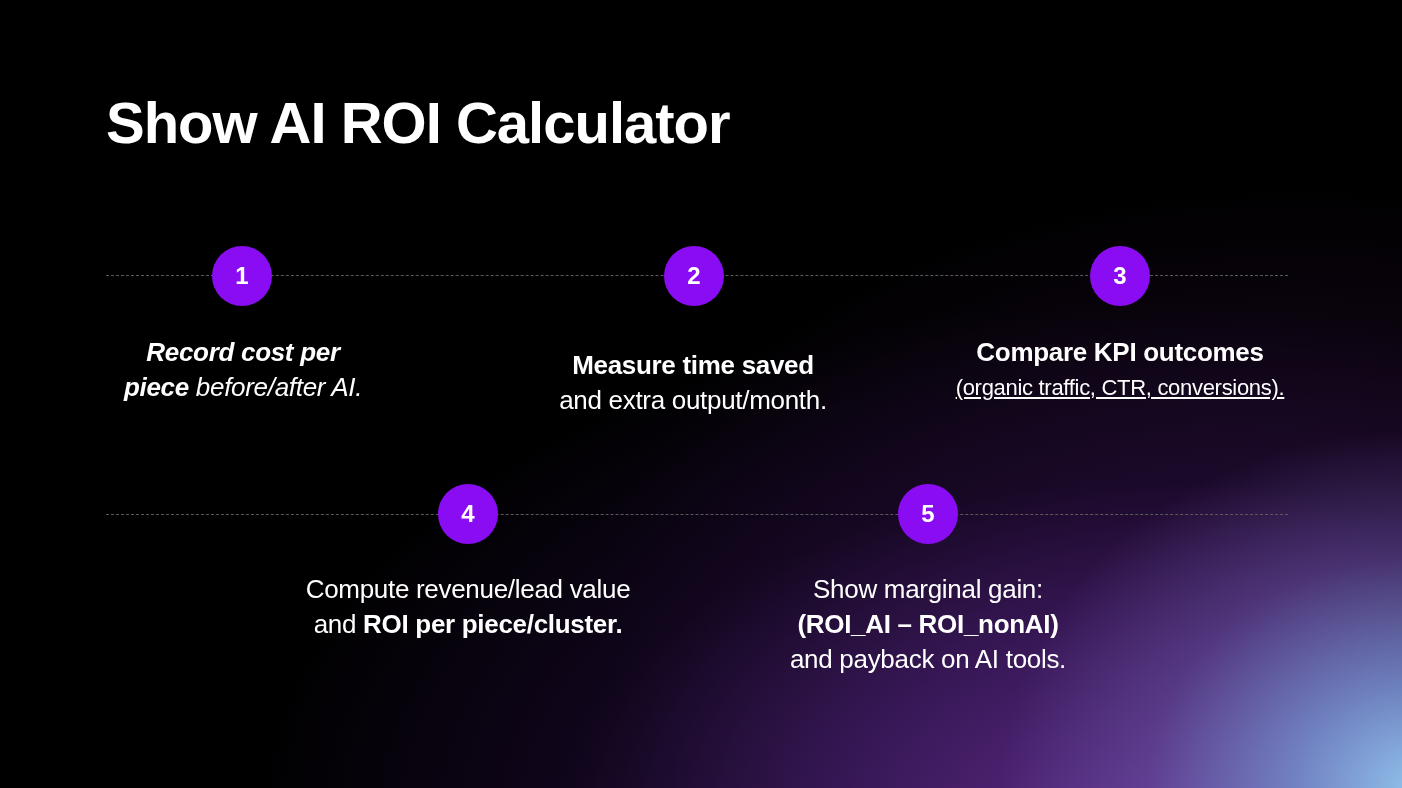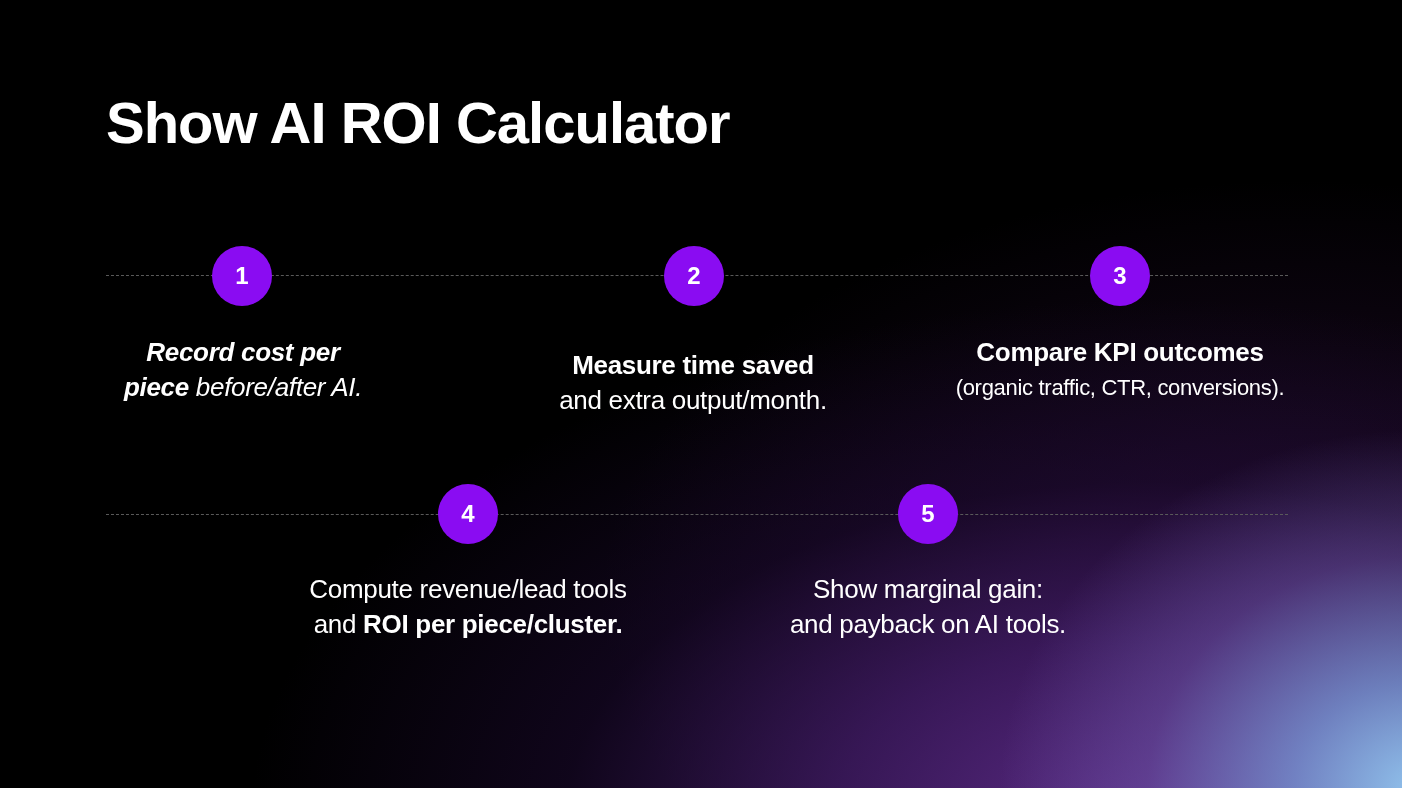--- a/index.html
+++ b/index.html
@@ -31,21 +31,21 @@
       position: absolute; width: 60px; height: 60px; border-radius: 50%;
       background: #8a0cf2;
       display: flex; align-items: center; justify-content: center;
       font-size: 24px; font-weight: bold; color: #ffffff;
     }
     .step-text {
       position: absolute; text-align: center;
       font-size: 26px; line-height: 35px; letter-spacing: -0.3px;
     }
     .step-text b { font-weight: bold; }
-    .small { font-size: 22px; }
+    .small { font-size: 22px; text-decoration: underline; }
   </style>
 </head>
 <body>
 
 <div class="bg"></div>
 
 <h1 class="title">Show AI ROI Calculator</h1>
 
 <div class="dash-line" style="top:275px;"></div>
 
@@ -64,21 +64,22 @@
 <div class="step-circle" style="left:1090px; top:246px;">3</div>
 <div class="step-text" style="left:930px; top:335px; width:380px;">
   <div><b>Compare KPI outcomes</b></div>
   <div class="small">(organic traffic, CTR, conversions).</div>
 </div>
 
 <div class="dash-line" style="top:514px;"></div>
 
 <div class="step-circle" style="left:438px; top:484px;">4</div>
 <div class="step-text" style="left:258px; top:572px; width:420px;">
-  <div>Compute revenue/lead tools</div>
+  <div>Compute revenue/lead value</div>
   <div><span>and </span><b>ROI per piece/cluster.</b></div>
 </div>
 
 <div class="step-circle" style="left:898px; top:484px;">5</div>
 <div class="step-text" style="left:748px; top:572px; width:360px;">
   <div>Show marginal gain:</div>
+  <div><b>(ROI_AI – ROI_nonAI)</b></div>
   <div>and payback on AI tools.</div>
 </div>
 
 </body></html>

